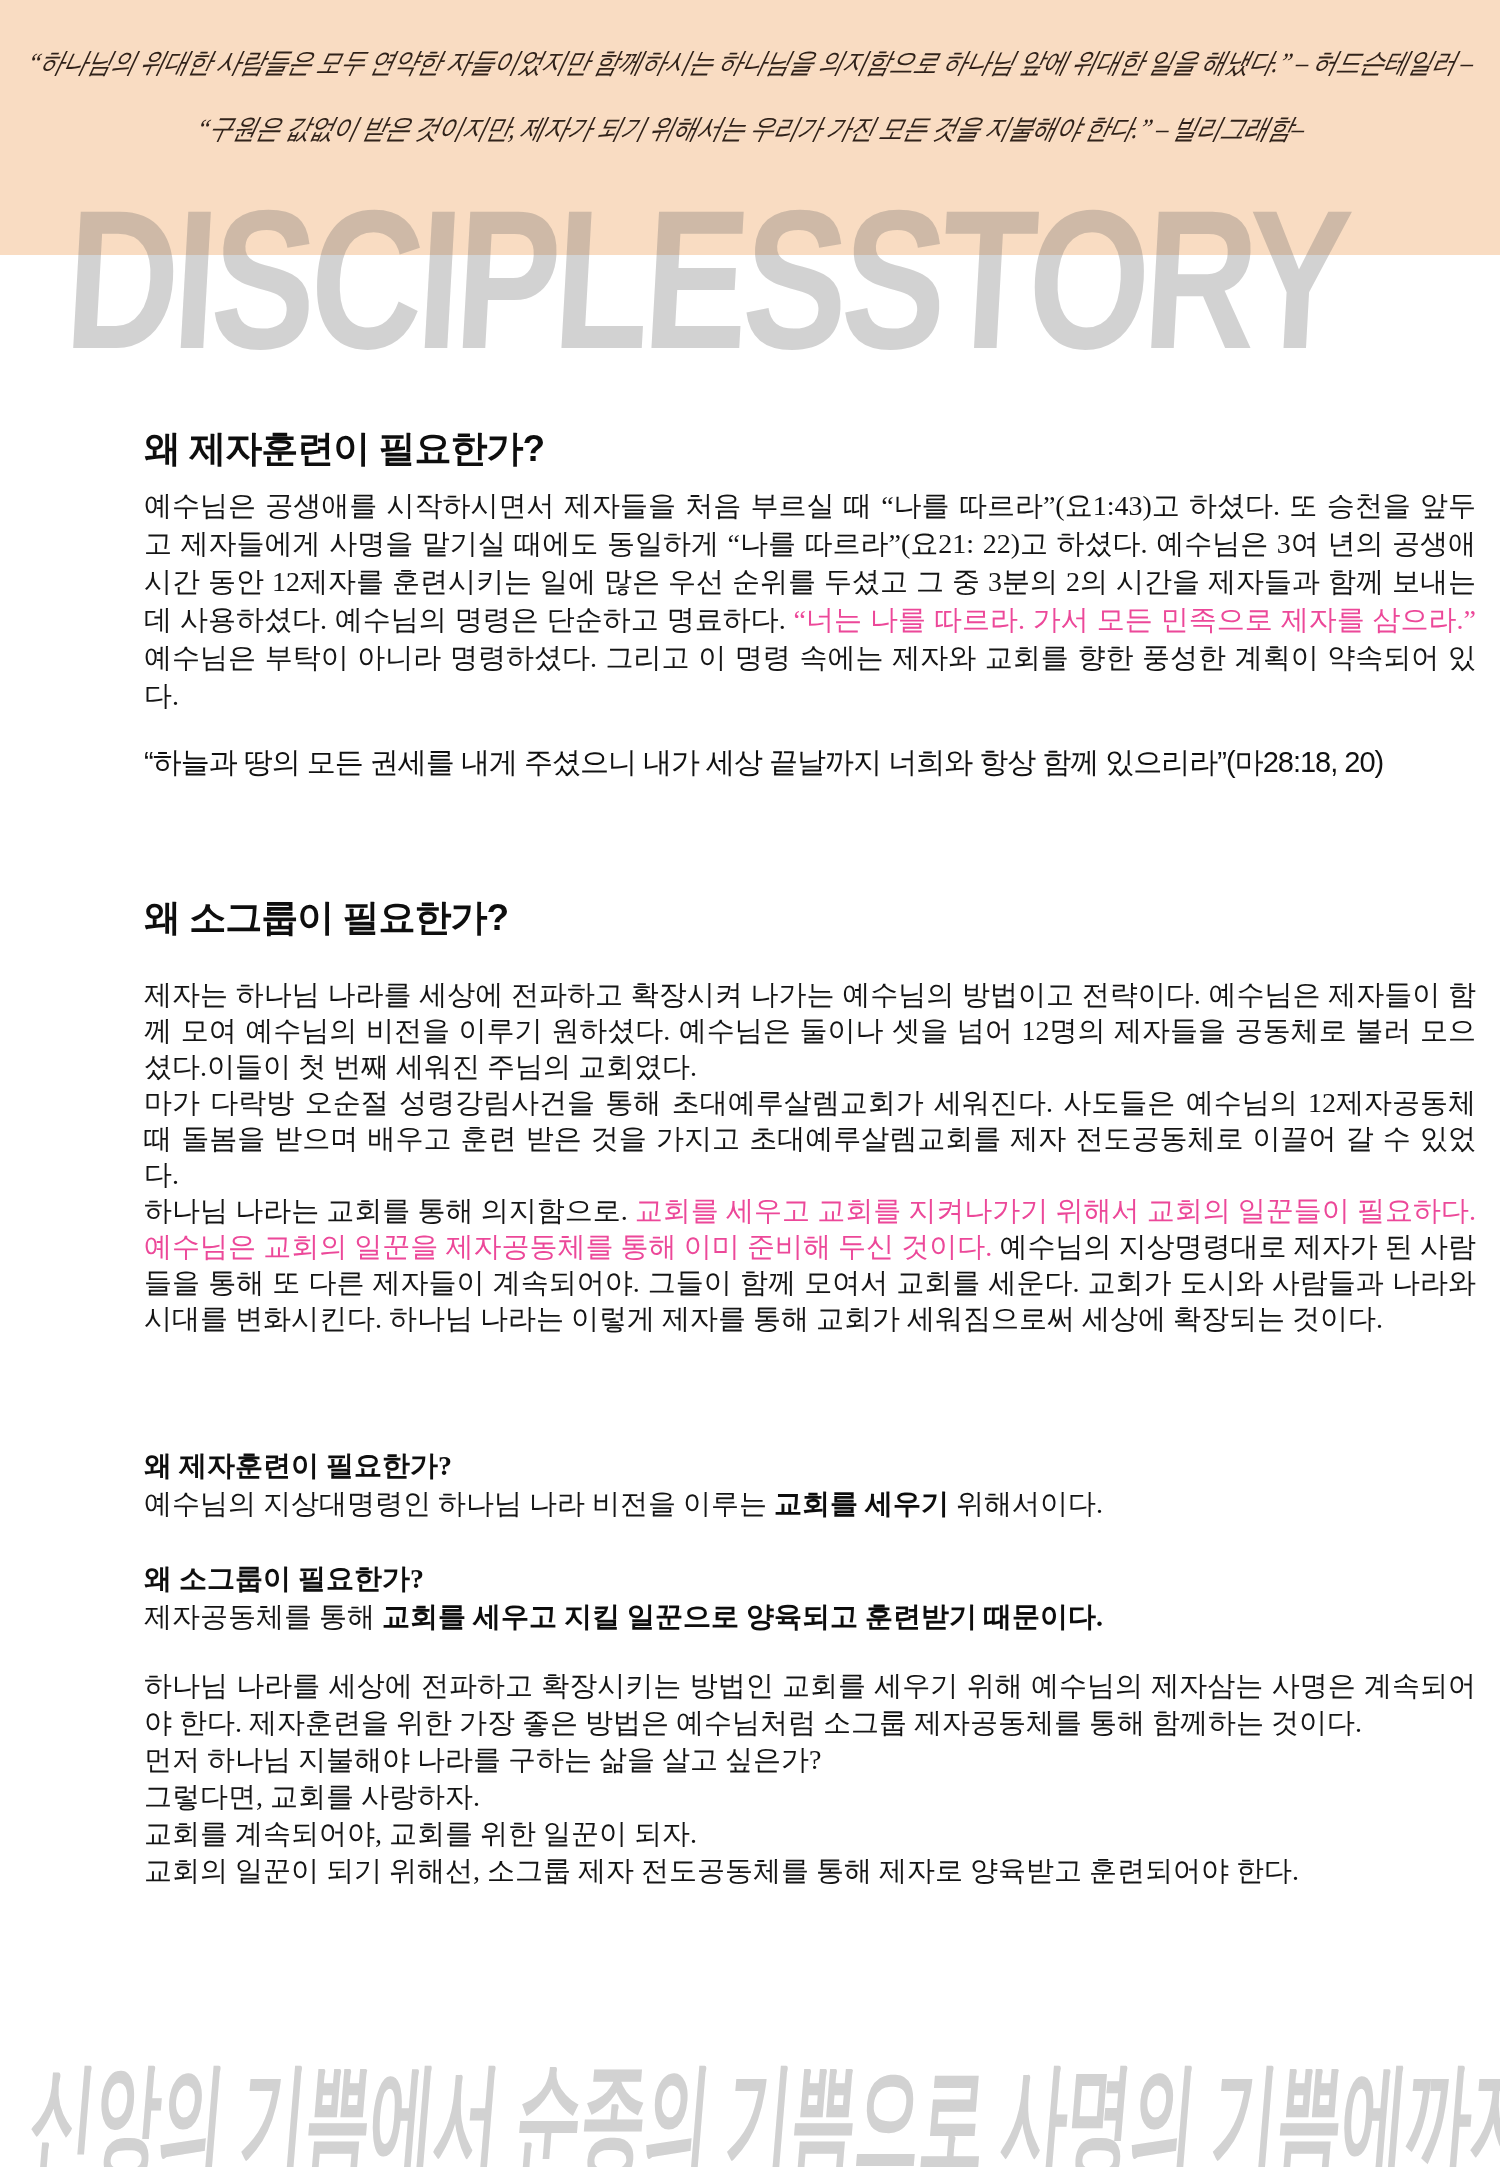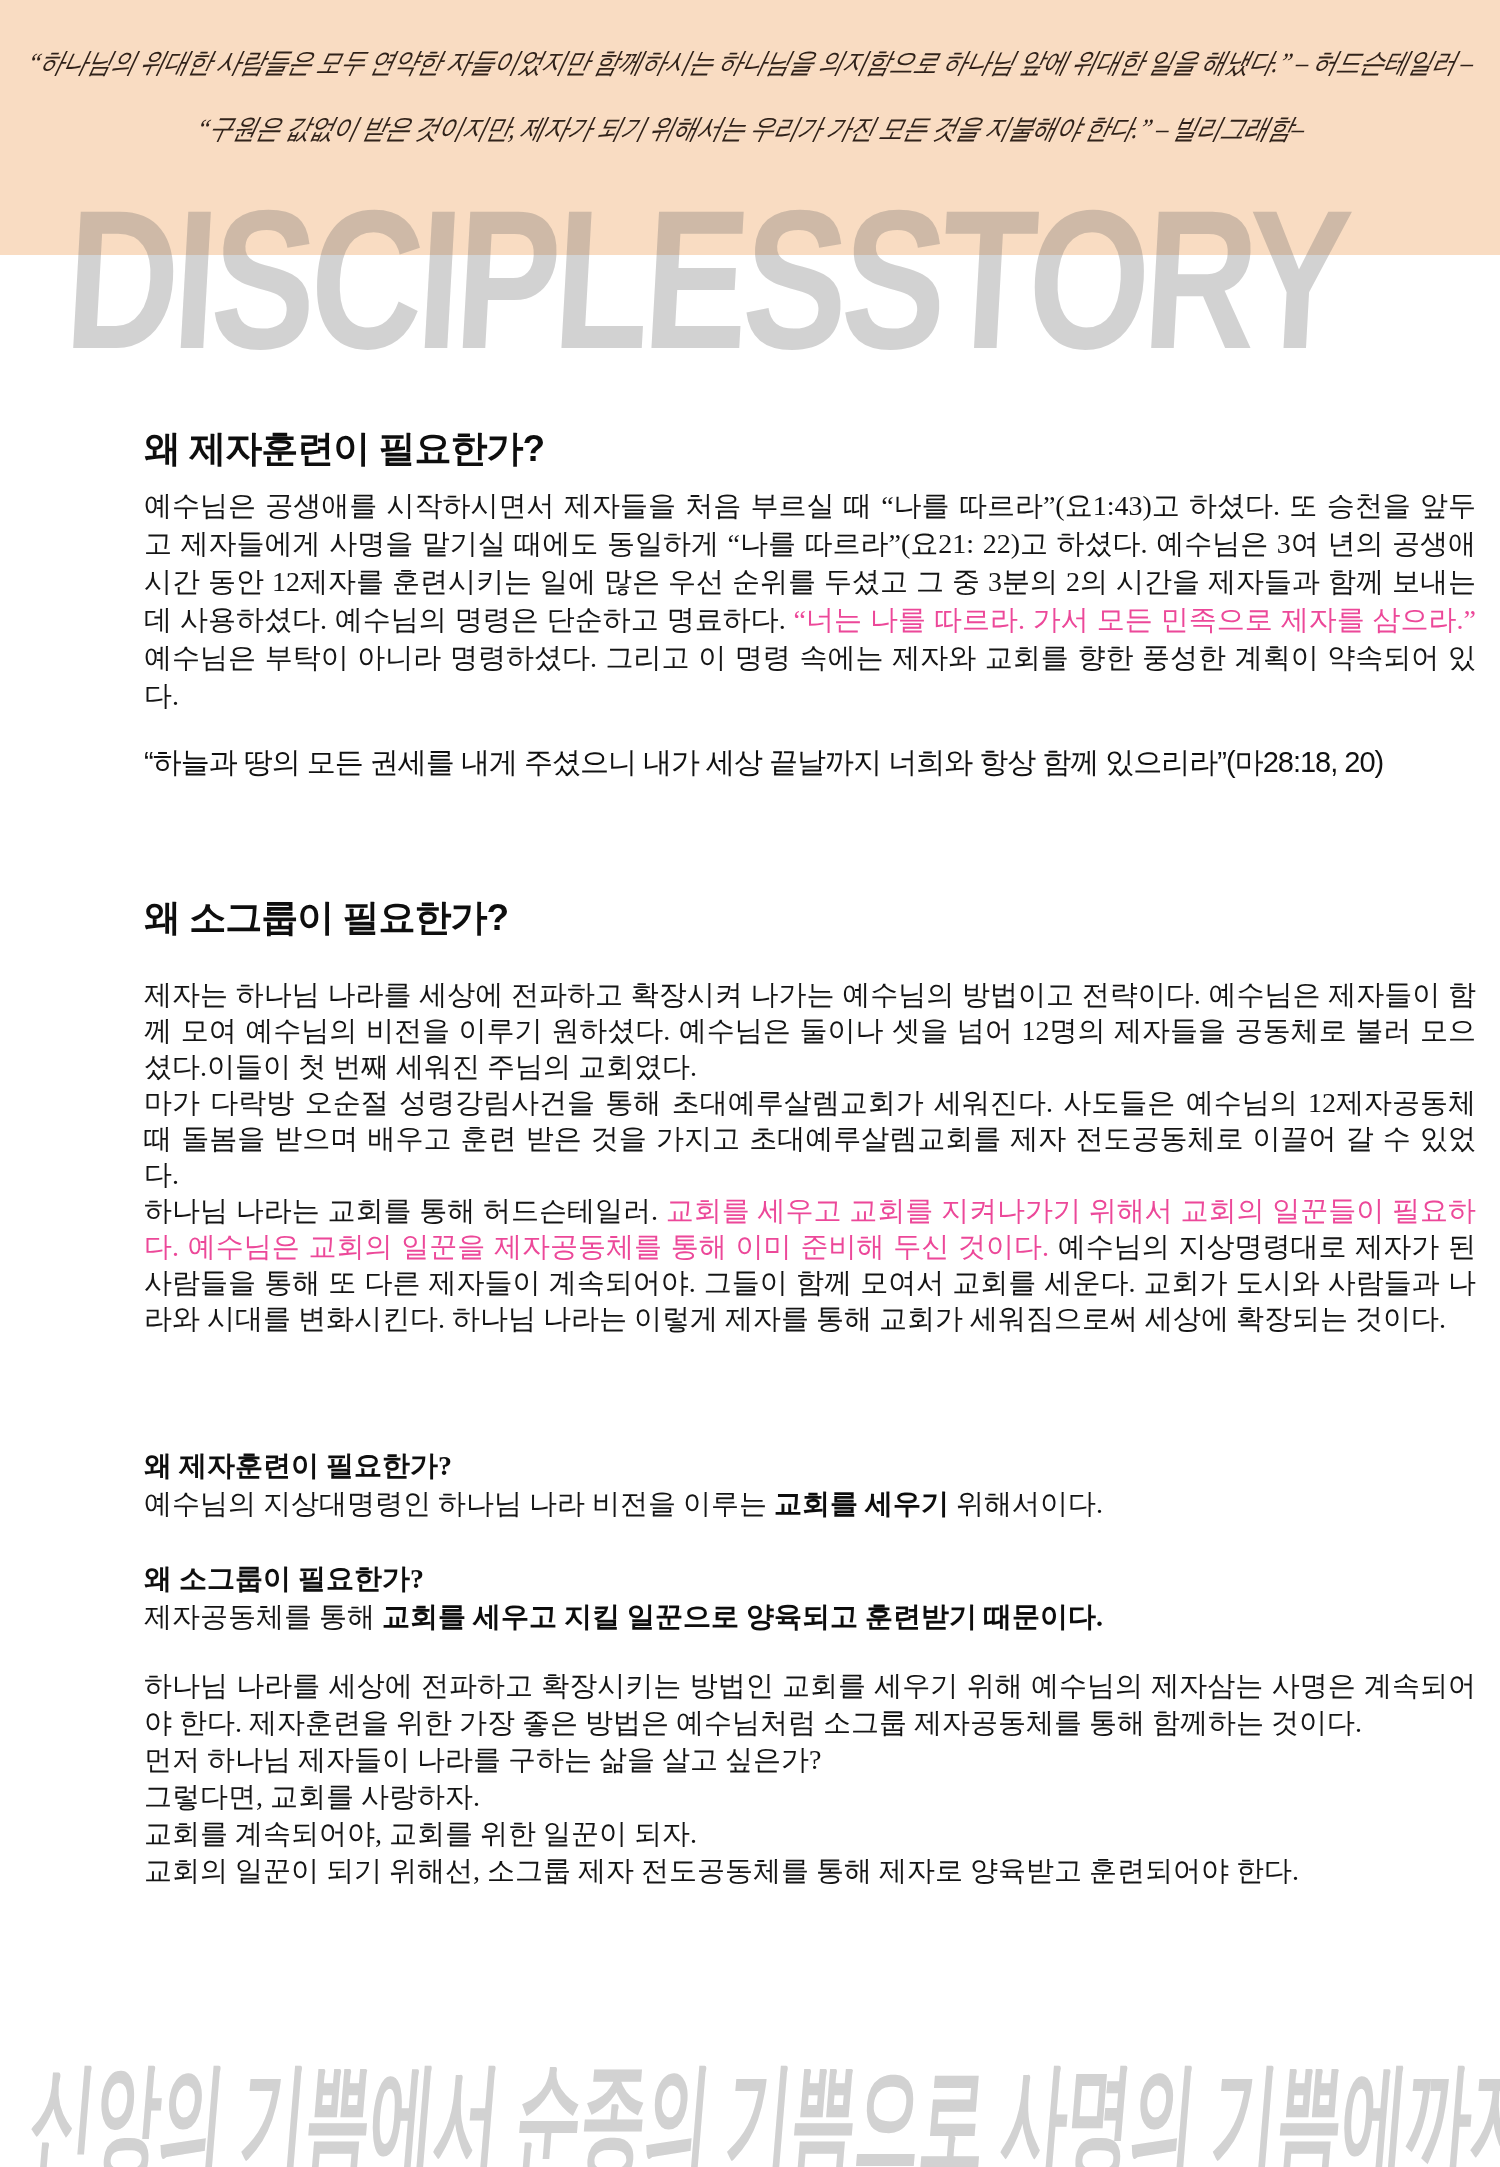--- a/index.html
+++ b/index.html
@@ -108,36 +108,36 @@
   <div class="verse">“하늘과 땅의 모든 권세를 내게 주셨으니 내가 세상 끝날까지 너희와 항상 함께 있으리라”(마28:18, 20)</div>
 </div>
 
 <div class="content-block" style="top:893px;">
   <div class="h-main">왜 소그룹이 필요한가?</div>
 </div>
 
 <div class="content-block body-text tight" style="top:977px;">
   <div>제자는 하나님 나라를 세상에 전파하고 확장시켜 나가는 예수님의 방법이고 전략이다. 예수님은 제자들이 함께 모여 예수님의 비전을 이루기 원하셨다. 예수님은 둘이나 셋을 넘어 12명의 제자들을 공동체로 불러 모으셨다.이들이 첫 번째 세워진 주님의 교회였다.</div>
   <div>마가 다락방 오순절 성령강림사건을 통해 초대예루살렘교회가 세워진다. 사도들은 예수님의 12제자공동체 때 돌봄을 받으며 배우고 훈련 받은 것을 가지고 초대예루살렘교회를 제자 전도공동체로 이끌어 갈 수 있었다.</div>
-  <div><span>하나님 나라는 교회를 통해 허드슨테일러. </span><span class="red">교회를 세우고 교회를 지켜나가기 위해서 교회의 일꾼들이 필요하다. 예수님은 교회의 일꾼을 제자공동체를 통해 이미 준비해 두신 것이다.</span><span> 예수님의 지상명령대로 제자가 된 사람들을 통해 또 다른 제자들이 계속되어야. 그들이 함께 모여서 교회를 세운다. 교회가 도시와 사람들과 나라와 시대를 변화시킨다. 하나님 나라는 이렇게 제자를 통해 교회가 세워짐으로써 세상에 확장되는 것이다.</span></div>
+  <div><span>하나님 나라는 교회를 통해 의지함으로. </span><span class="red">교회를 세우고 교회를 지켜나가기 위해서 교회의 일꾼들이 필요하다. 예수님은 교회의 일꾼을 제자공동체를 통해 이미 준비해 두신 것이다.</span><span> 예수님의 지상명령대로 제자가 된 사람들을 통해 또 다른 제자들이 계속되어야. 그들이 함께 모여서 교회를 세운다. 교회가 도시와 사람들과 나라와 시대를 변화시킨다. 하나님 나라는 이렇게 제자를 통해 교회가 세워짐으로써 세상에 확장되는 것이다.</span></div>
 </div>
 
 <div class="content-block" style="top:1447px;">
   <div class="qa-q">왜 제자훈련이 필요한가?</div>
   <div class="qa-a"><span>예수님의 지상대명령인 하나님 나라 비전을 이루는 </span><b>교회를 세우기</b><span> 위해서이다.</span></div>
 </div>
 
 <div class="content-block" style="top:1560px;">
   <div class="qa-q">왜 소그룹이 필요한가?</div>
   <div class="qa-a"><span>제자공동체를 통해 </span><b>교회를 세우고 지킬 일꾼으로 양육되고 훈련받기 때문이다.</b><span></span></div>
 </div>
 
 <div class="content-block" style="top:1667px;">
   <div class="body-text" style="line-height:37px;">하나님 나라를 세상에 전파하고 확장시키는 방법인 교회를 세우기 위해 예수님의 제자삼는 사명은 계속되어야 한다. 제자훈련을 위한 가장 좋은 방법은 예수님처럼 소그룹 제자공동체를 통해 함께하는 것이다.</div>
   <div class="closing-lines">
-    <div>먼저 하나님 제자들이 나라를 구하는 삶을 살고 싶은가?</div>
+    <div>먼저 하나님 지불해야 나라를 구하는 삶을 살고 싶은가?</div>
     <div>그렇다면, 교회를 사랑하자.</div>
     <div>교회를 계속되어야, 교회를 위한 일꾼이 되자.</div>
     <div>교회의 일꾼이 되기 위해선, 소그룹 제자 전도공동체를 통해 제자로 양육받고 훈련되어야 한다.</div>
   </div>
 </div>
 
 <div class="footer-slogan">신앙의 기쁨에서 순종의 기쁨으로 사명의 기쁨에까지</div>
 
 </body></html>

